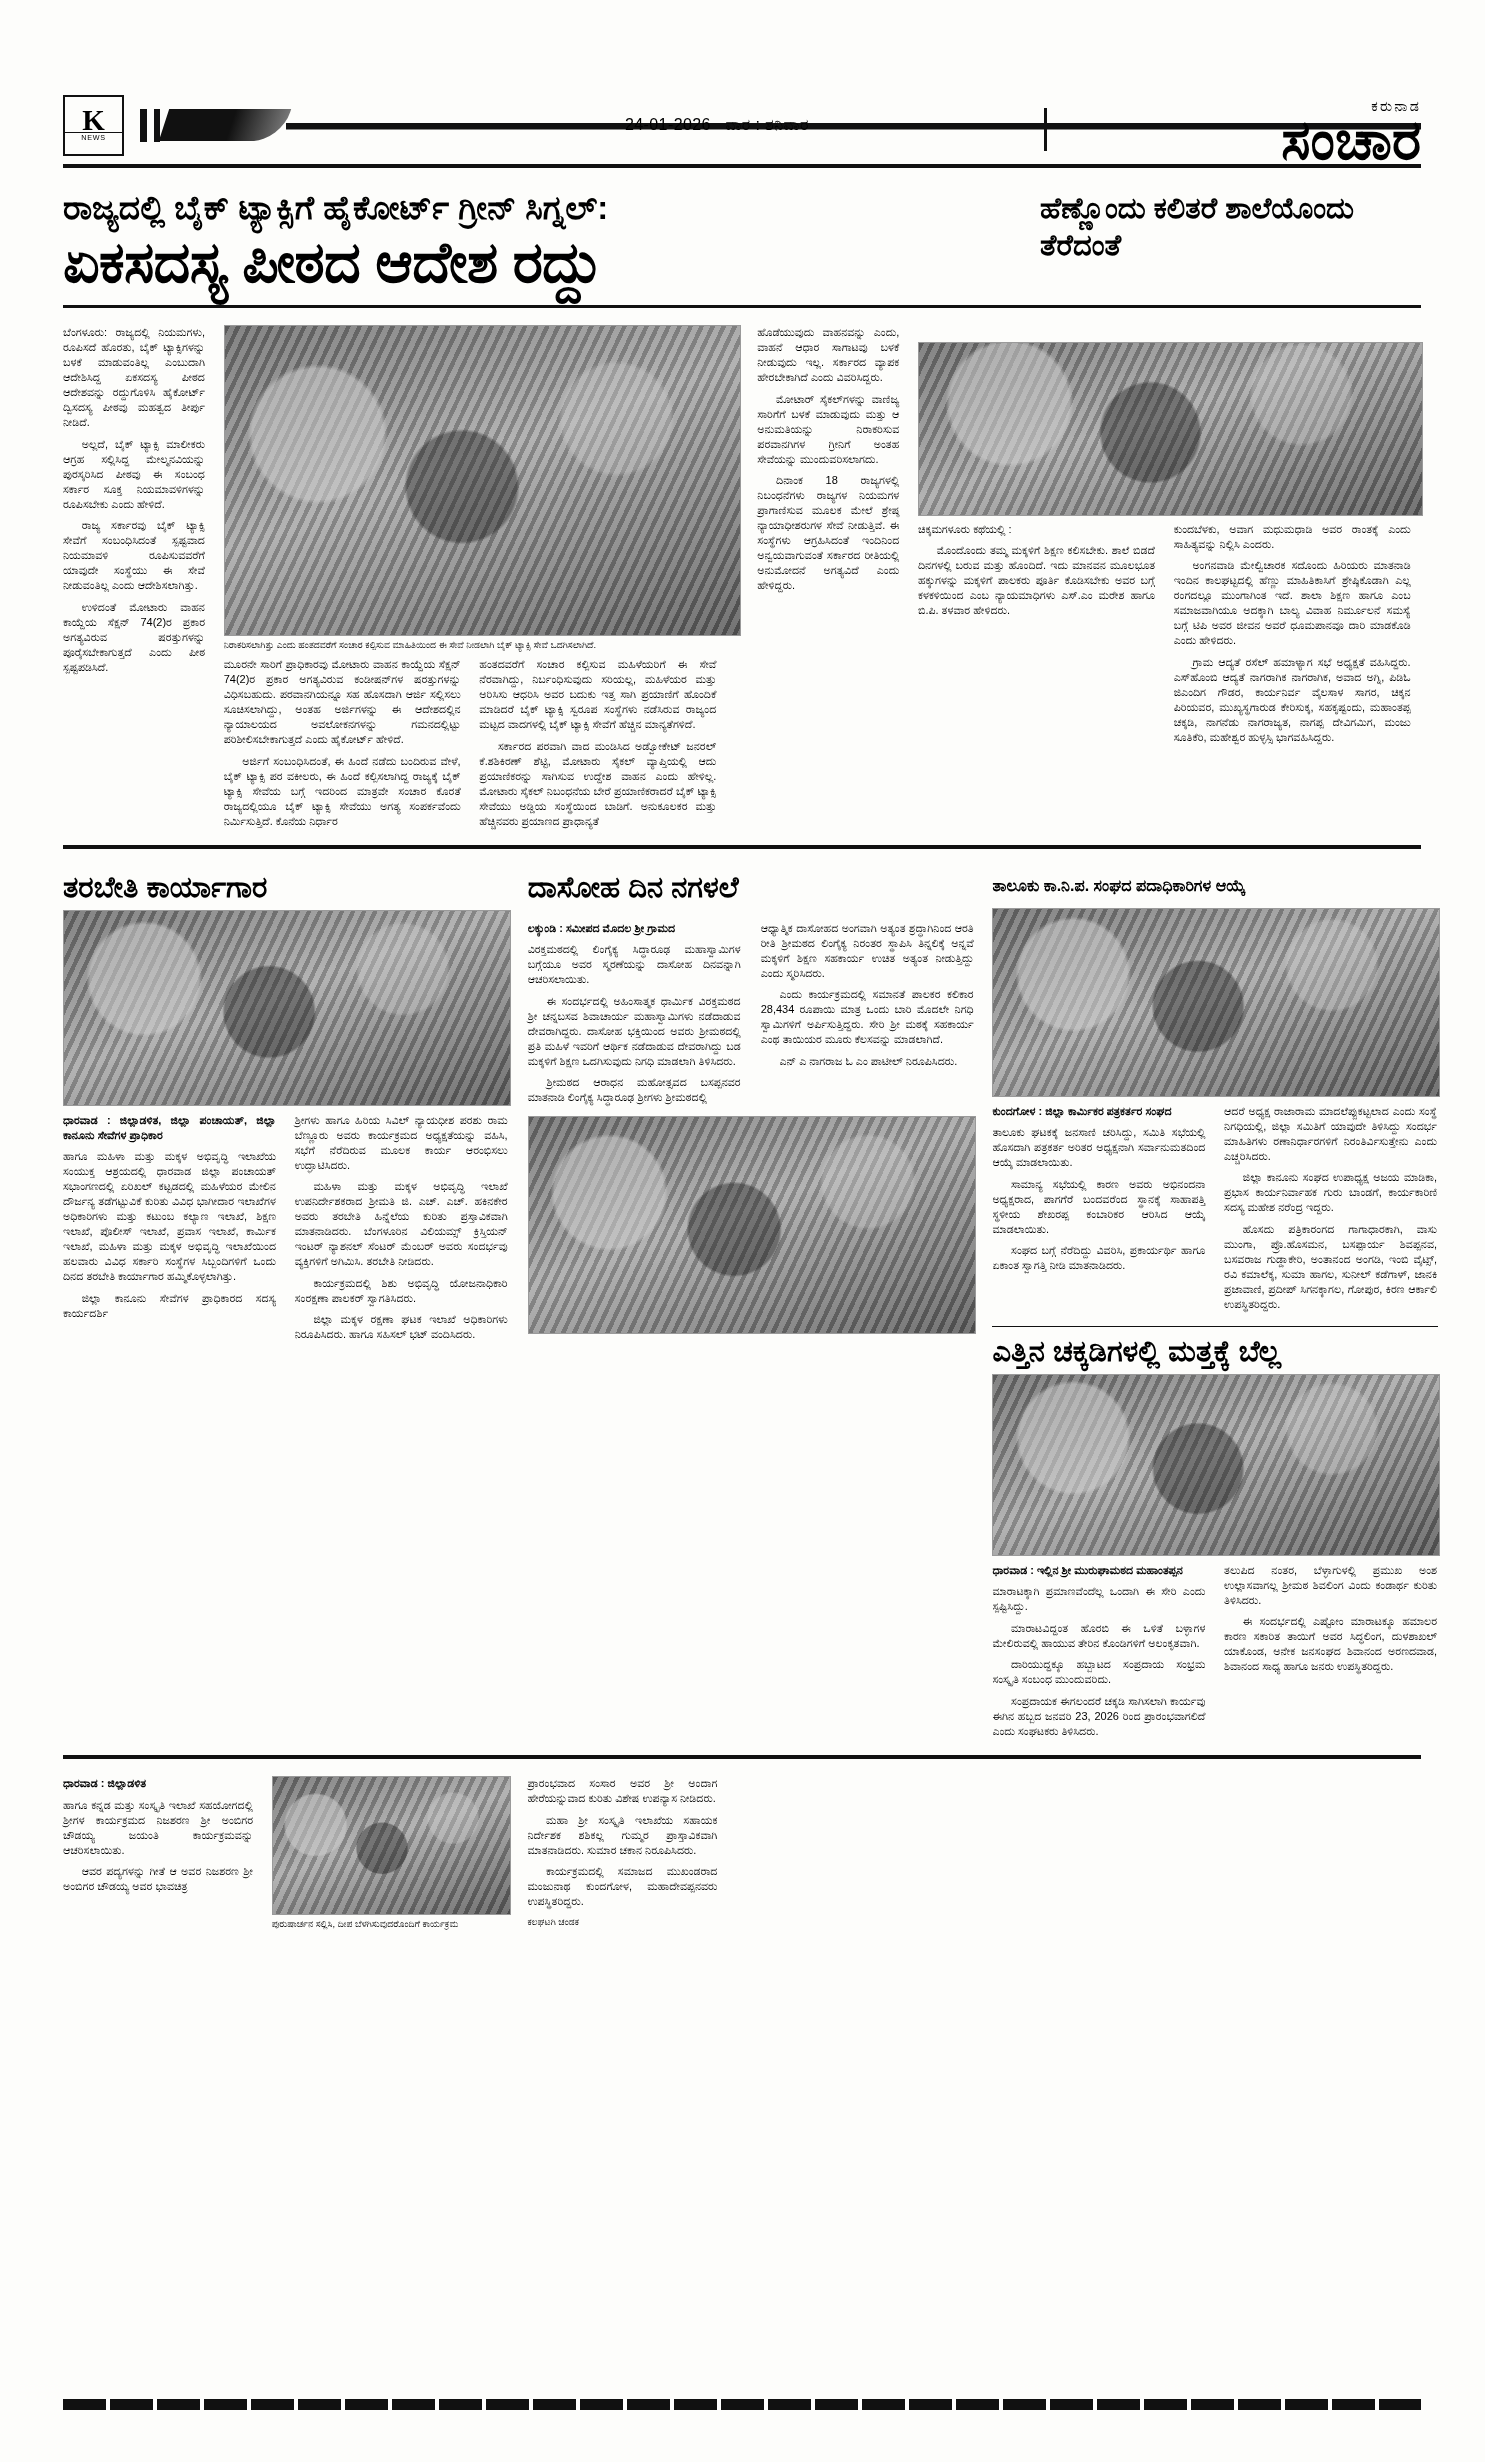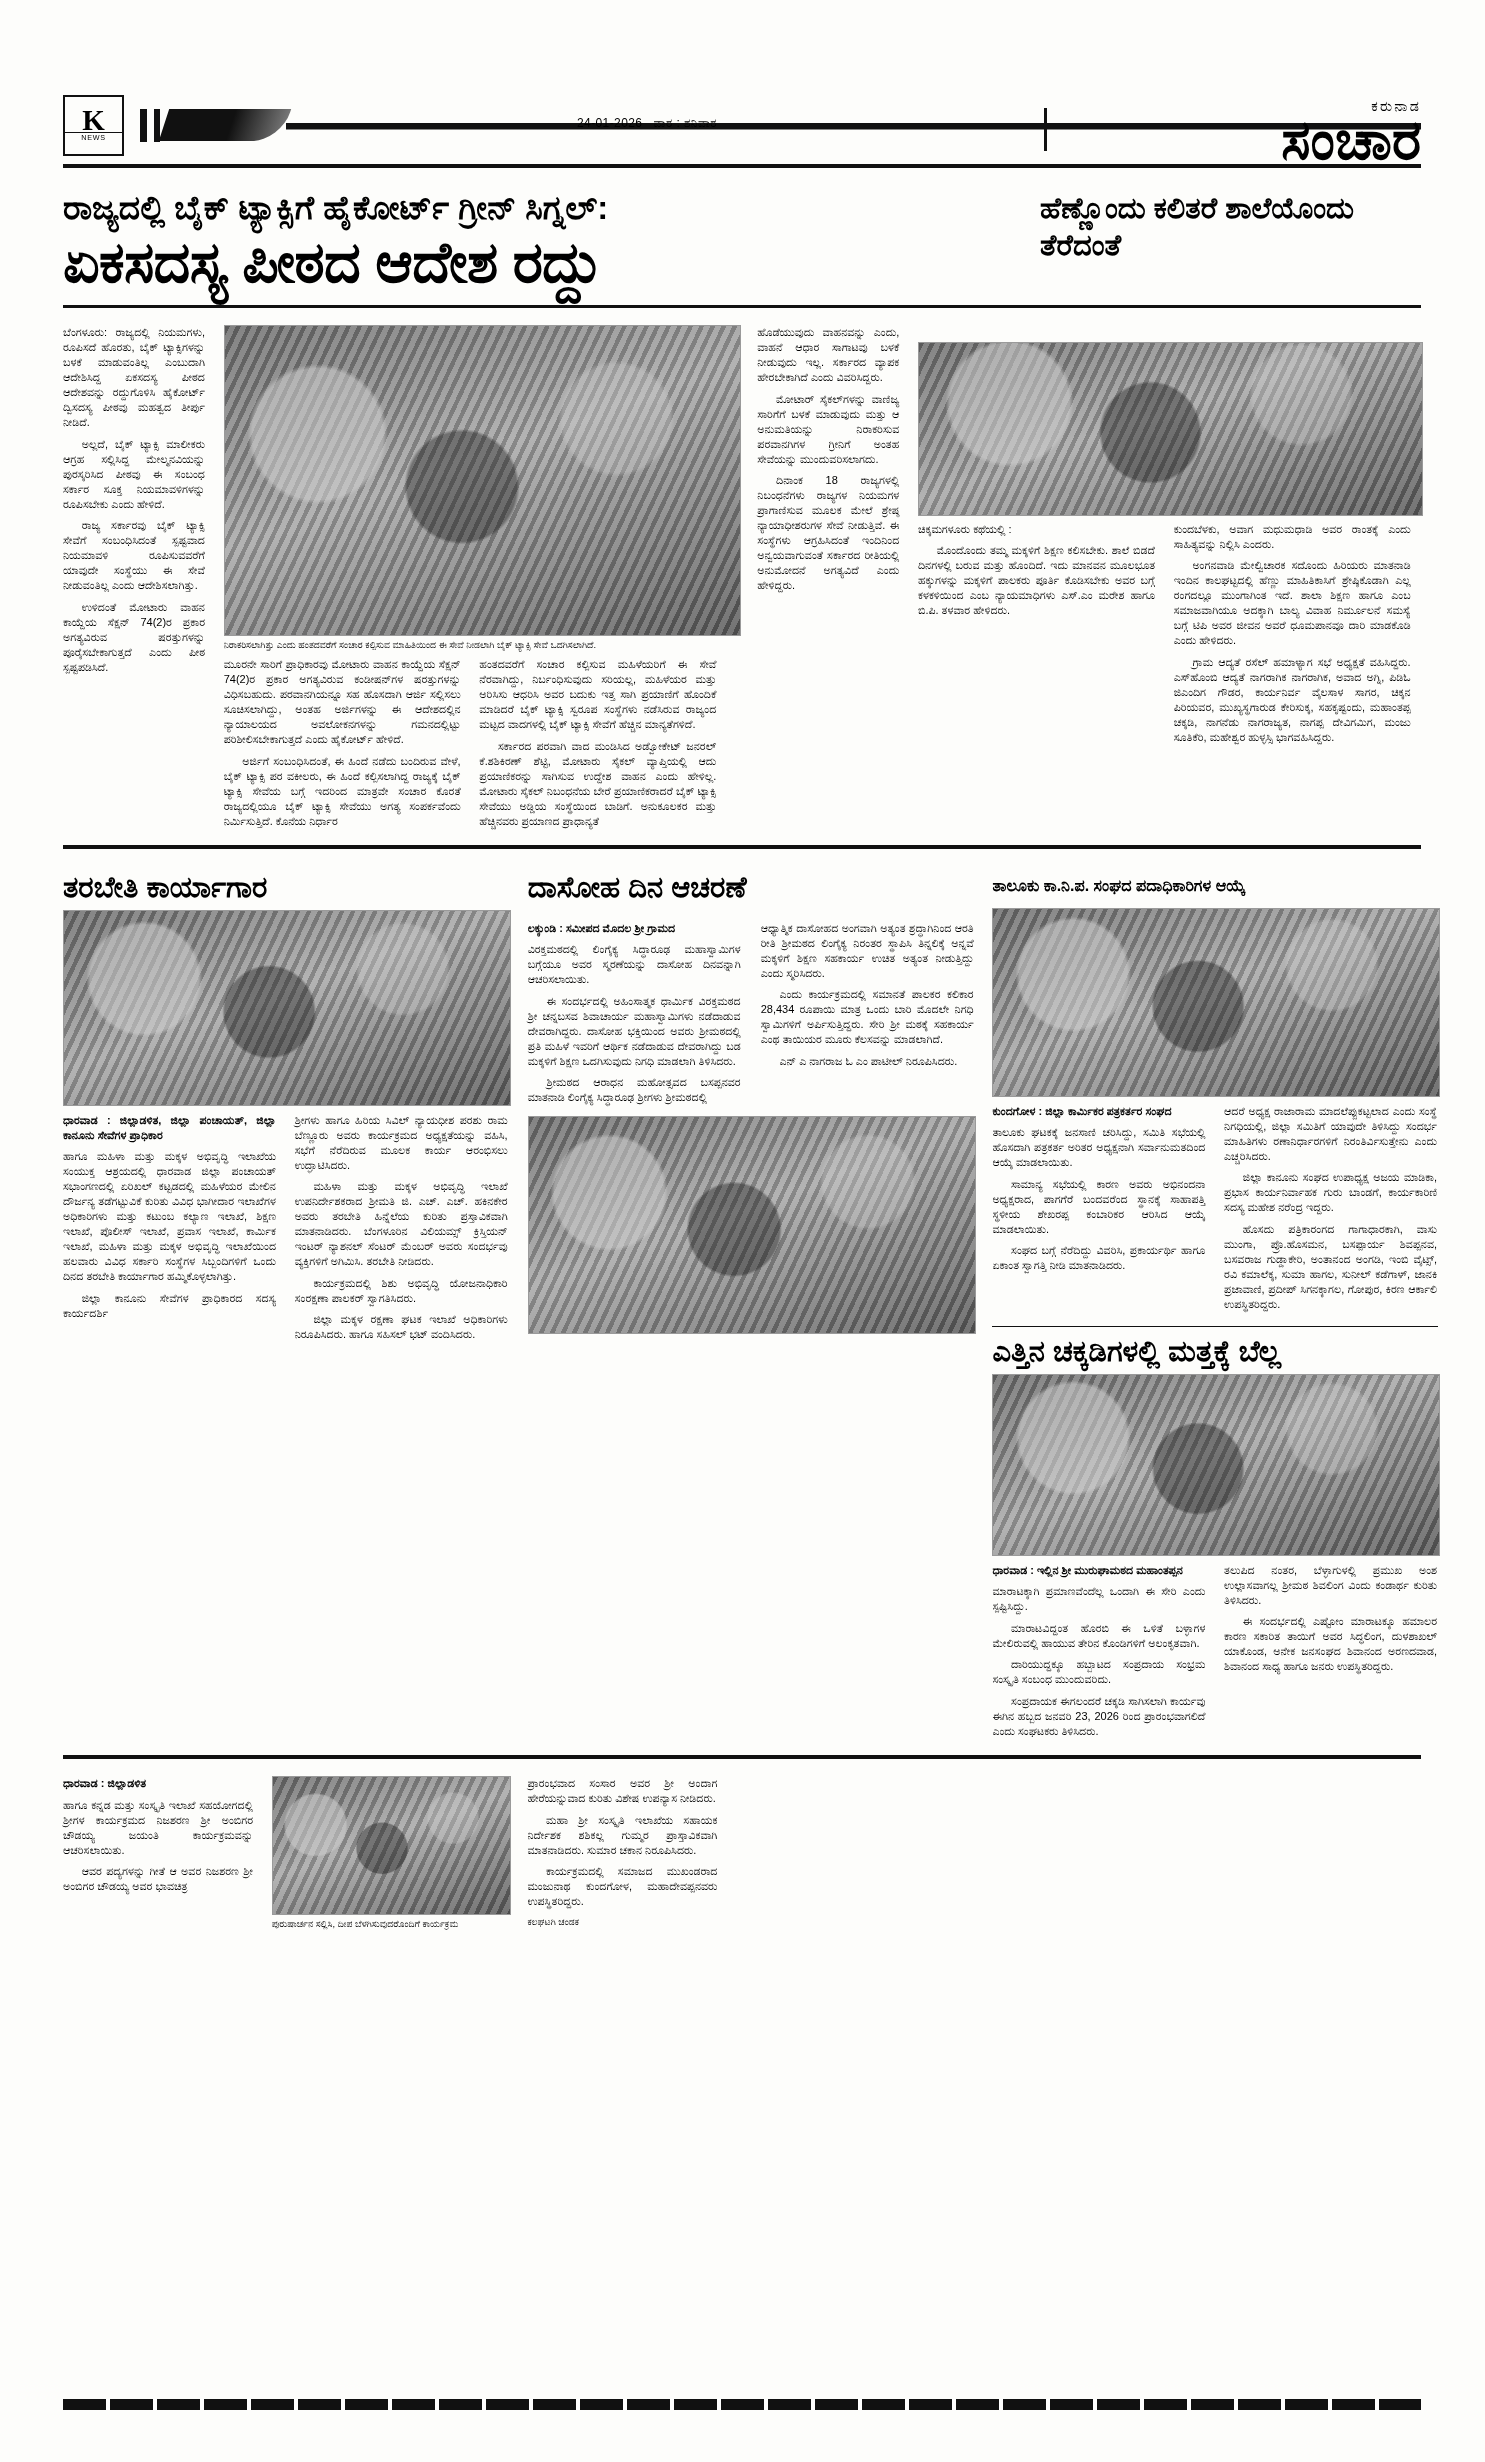--- a/index.html
+++ b/index.html
@@ -14,21 +14,21 @@
   .masthead{display:flex;align-items:center;height:78px;border-bottom:4.3px solid #111;}
   .logo-box{width:57px;height:57px;border:2.9px solid #111;display:flex;flex-direction:column;
     align-items:center;justify-content:center;margin-right:16px;}
   .logo-k{font-size:29px;font-weight:bold;line-height:24.4px;font-family:"Liberation Serif",serif;}
   .logo-sub{font-size:7.2px;letter-spacing:0.7px;border-top:1.4px solid #111;width:100%;text-align:center;}
   .bars{display:flex;align-items:center;gap:7.2px;margin-right:4.3px;}
   .bar-v{width:6.5px;height:33px;background:#111;}
   .swoosh{width:122px;height:32px;background:linear-gradient(90deg,#111 0%,#111 55%,#777 100%);
     border-radius:0 0 29px 0;transform:skewX(-18deg);}
   .rule-thick{flex:1;height:18.7px;background:linear-gradient(#111,#111) 0 60%/100% 6.5px no-repeat;}
-  .dateline{position:absolute;left:514px;top:30px;font-size:12px;letter-spacing:0.4px;}
+  .dateline{position:absolute;left:562px;top:30px;font-size:16px;letter-spacing:0.4px;}
   .mast-right{position:absolute;right:0;top:11.5px;text-align:right;}
   .mast-small{font-size:14.4px;letter-spacing:2.2px;}
   .mast-big{font-size:55px;font-weight:bold;line-height:52px;font-family:"Liberation Serif",serif;}
   .mast-tick{position:absolute;right:374px;top:21.6px;width:2.9px;height:43px;background:#111;}
 
   
   .head-wrap{display:flex;gap:21.6px;margin-top:18.7px;}
   .head-left{flex:1;}
   .kicker{font-size:33px;font-weight:bold;line-height:42px;}
   .main-head{font-size:57px;font-weight:bold;line-height:66px;letter-spacing:-0.7px;}
@@ -168,21 +168,21 @@
           <div class="col" style="width:213px">
             <p class="nofirst">ಶ್ರೀಗಳು ಹಾಗೂ ಹಿರಿಯ ಸಿವಿಲ್ ನ್ಯಾಯಧೀಶ ಪರಶು ರಾಮ ಬೆಣ್ಣೂರು ಅವರು ಕಾರ್ಯಕ್ರಮದ ಅಧ್ಯಕ್ಷತೆಯನ್ನು ವಹಿಸಿ, ಸಭೆಗೆ ನೆರೆದಿರುವ ಮೂಲಕ ಕಾರ್ಯ ಆರಂಭಿಸಲು ಉದ್ಘಾಟಿಸಿದರು.</p>
             <p>ಮಹಿಳಾ ಮತ್ತು ಮಕ್ಕಳ ಅಭಿವೃದ್ಧಿ ಇಲಾಖೆ ಉಪನಿರ್ದೇಶಕರಾದ ಶ್ರೀಮತಿ ಜಿ. ಎಚ್. ಎಚ್. ಹಕಿನಕೇರ ಅವರು ತರಬೇತಿ ಹಿನ್ನೆಲೆಯ ಕುರಿತು ಪ್ರಸ್ತಾವಿಕವಾಗಿ ಮಾತನಾಡಿದರು. ಬೆಂಗಳೂರಿನ ವಿಲಿಯಮ್ಸ್ ಕ್ರಿಸ್ತಿಯನ್ ಇಂಟರ್ ನ್ಯಾಶನಲ್ ಸೆಂಟರ್ ಮೆಂಬರ್ ಅವರು ಸಂದರ್ಭವು ವ್ಯಕ್ತಿಗಳಿಗೆ ಅಗಿಮಿಸಿ. ತರಬೇತಿ ನೀಡಿದರು.</p>
             <p>ಕಾರ್ಯಕ್ರಮದಲ್ಲಿ ಶಿಶು ಅಭಿವೃದ್ಧಿ ಯೋಜನಾಧಿಕಾರಿ ಸಂರಕ್ಷಣಾ ಪಾಲಕರ್ ಸ್ವಾಗತಿಸಿದರು.</p>
             <p>ಜಿಲ್ಲಾ ಮಕ್ಕಳ ರಕ್ಷಣಾ ಘಟಕ ಇಲಾಖೆ ಅಧಿಕಾರಿಗಳು ನಿರೂಪಿಸಿದರು. ಹಾಗೂ ಸಹಿಸಲ್ ಭಟ್ ವಂದಿಸಿದರು.</p>
           </div>
         </div>
       </div>
 
       <div style="width:446px">
-        <div class="sec-head">ದಾಸೋಹ ದಿನ ಆಚರಣೆ</div>
+        <div class="sec-head">ದಾಸೋಹ ದಿನ ನಗಳಲೆ</div>
         <div class="cols" style="gap:20px">
           <div class="col" style="width:213px">
             <p class="nofirst"><span class="byline">ಲಕ್ಕುಂಡಿ : ಸಮೀಪದ ಮೊದಲ ಶ್ರೀ ಗ್ರಾಮದ</span></p>
             <p class="nofirst">ವಿರಕ್ತಮಠದಲ್ಲಿ ಲಿಂಗೈಕ್ಯ ಸಿದ್ಧಾರೂಢ ಮಹಾಸ್ವಾಮಿಗಳ ಬಗ್ಗೆಯೂ ಅವರ ಸ್ಮರಣೆಯನ್ನು ದಾಸೋಹ ದಿನವನ್ನಾಗಿ ಆಚರಿಸಲಾಯಿತು.</p>
             <p>ಈ ಸಂದರ್ಭದಲ್ಲಿ ಅಹಿಂಸಾತ್ಮಕ ಧಾರ್ಮಿಕ ವಿರಕ್ತಮಠದ ಶ್ರೀ ಚನ್ನಬಸವ ಶಿವಾಚಾರ್ಯ ಮಹಾಸ್ವಾಮಿಗಳು ನಡೆದಾಡುವ ದೇವರಾಗಿದ್ದರು. ದಾಸೋಹ ಭಕ್ತಿಯಿಂದ ಅವರು ಶ್ರೀಮಠದಲ್ಲಿ ಪ್ರತಿ ಮಹಿಳೆ ಇವರಿಗೆ ಆರ್ಥಿಕ ನಡೆದಾಡುವ ದೇವರಾಗಿದ್ದು ಬಡ ಮಕ್ಕಳಿಗೆ ಶಿಕ್ಷಣ ಒದಗಿಸುವುದು ನಿಗಧಿ ಮಾಡಲಾಗಿ ತಿಳಿಸಿದರು.</p>
             <p>ಶ್ರೀಮಠದ ಆರಾಧನ ಮಹೋತ್ಸವದ ಬಸಪ್ಪನವರ ಮಾತನಾಡಿ ಲಿಂಗೈಕ್ಯ ಸಿದ್ಧಾರೂಢ ಶ್ರೀಗಳು ಶ್ರೀಮಠದಲ್ಲಿ</p>
           </div>
           <div class="col" style="width:213px">
             <p class="nofirst">ಆಧ್ಯಾತ್ಮಿಕ ದಾಸೋಹದ ಅಂಗವಾಗಿ ಅತ್ಯಂತ ಶ್ರದ್ಧಾಗಿನಿಂದ ಆರತಿ ರೀತಿ ಶ್ರೀಮಠದ ಲಿಂಗೈಕ್ಯ ನಿರಂತರ ಸ್ಥಾಪಿಸಿ ತಿನ್ನಲಿಕ್ಕೆ ಅನ್ನವೆ ಮಕ್ಕಳಿಗೆ ಶಿಕ್ಷಣ ಸಹಕಾರ್ಯ ಉಚಿತ ಅತ್ಯಂತ ನೀಡುತ್ತಿದ್ದು ಎಂದು ಸ್ಮರಿಸಿದರು.</p>
             <p>ಎಂದು ಕಾರ್ಯಕ್ರಮದಲ್ಲಿ ಸಮಾನತೆ ಪಾಲಕರ ಕಲಿಕಾರ 28,434 ರೂಪಾಯಿ ಮಾತ್ರ ಒಂದು ಬಾರಿ ಮೊದಲೇ ನಿಗಧಿ ಸ್ವಾಮಿಗಳಿಗೆ ಅರ್ಪಿಸುತ್ತಿದ್ದರು. ಸೇರಿ ಶ್ರೀ ಮಠಕ್ಕೆ ಸಹಕಾರ್ಯ ಎಂಥ ತಾಯಿಯರ ಮೂರು ಕೆಲಸವನ್ನು ಮಾಡಲಾಗಿದೆ.</p>

